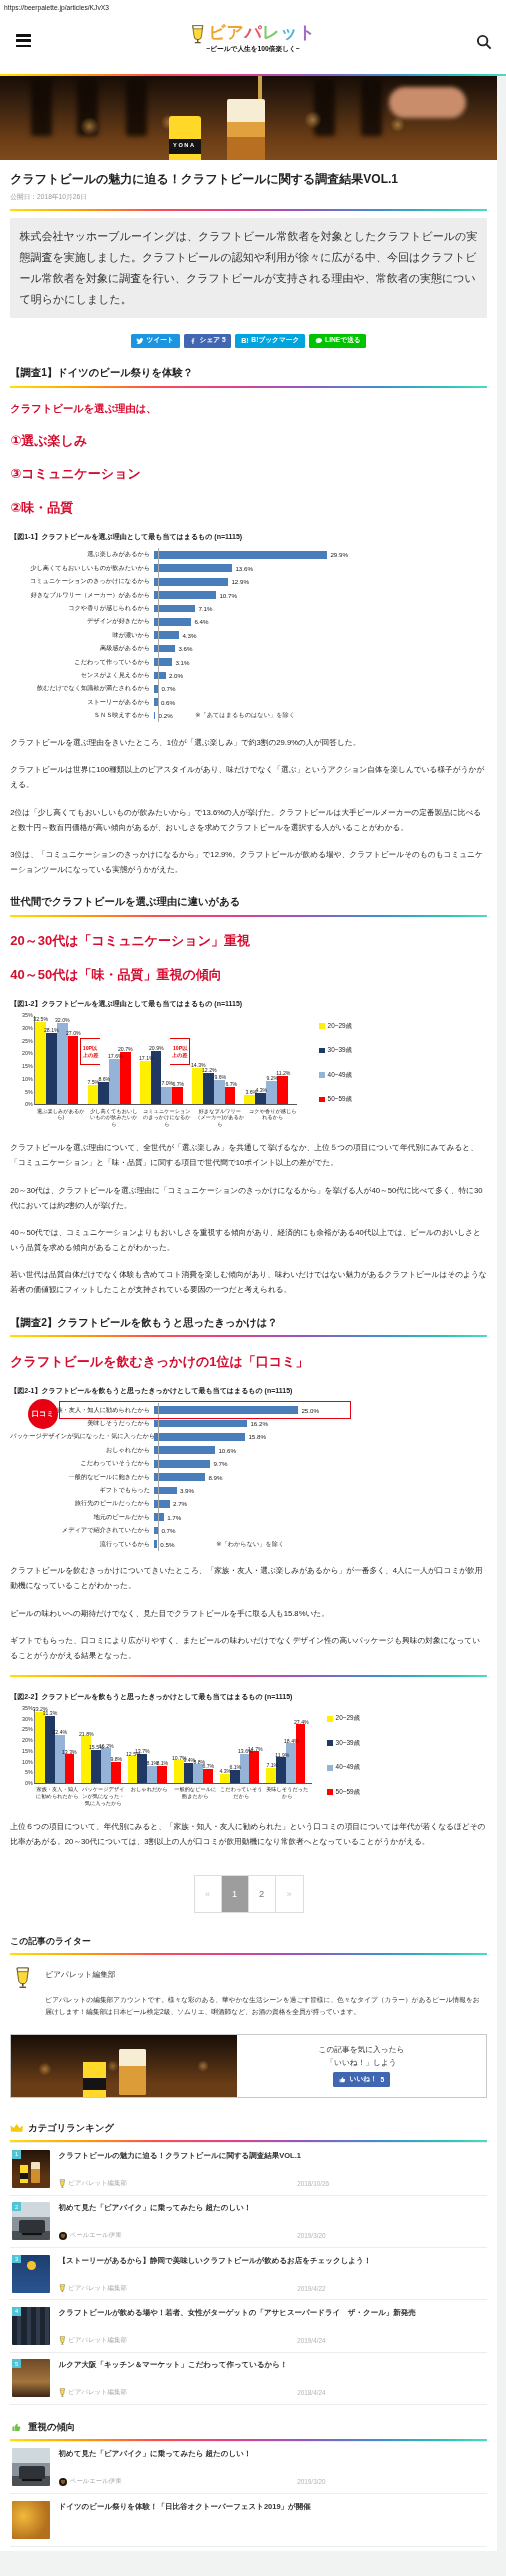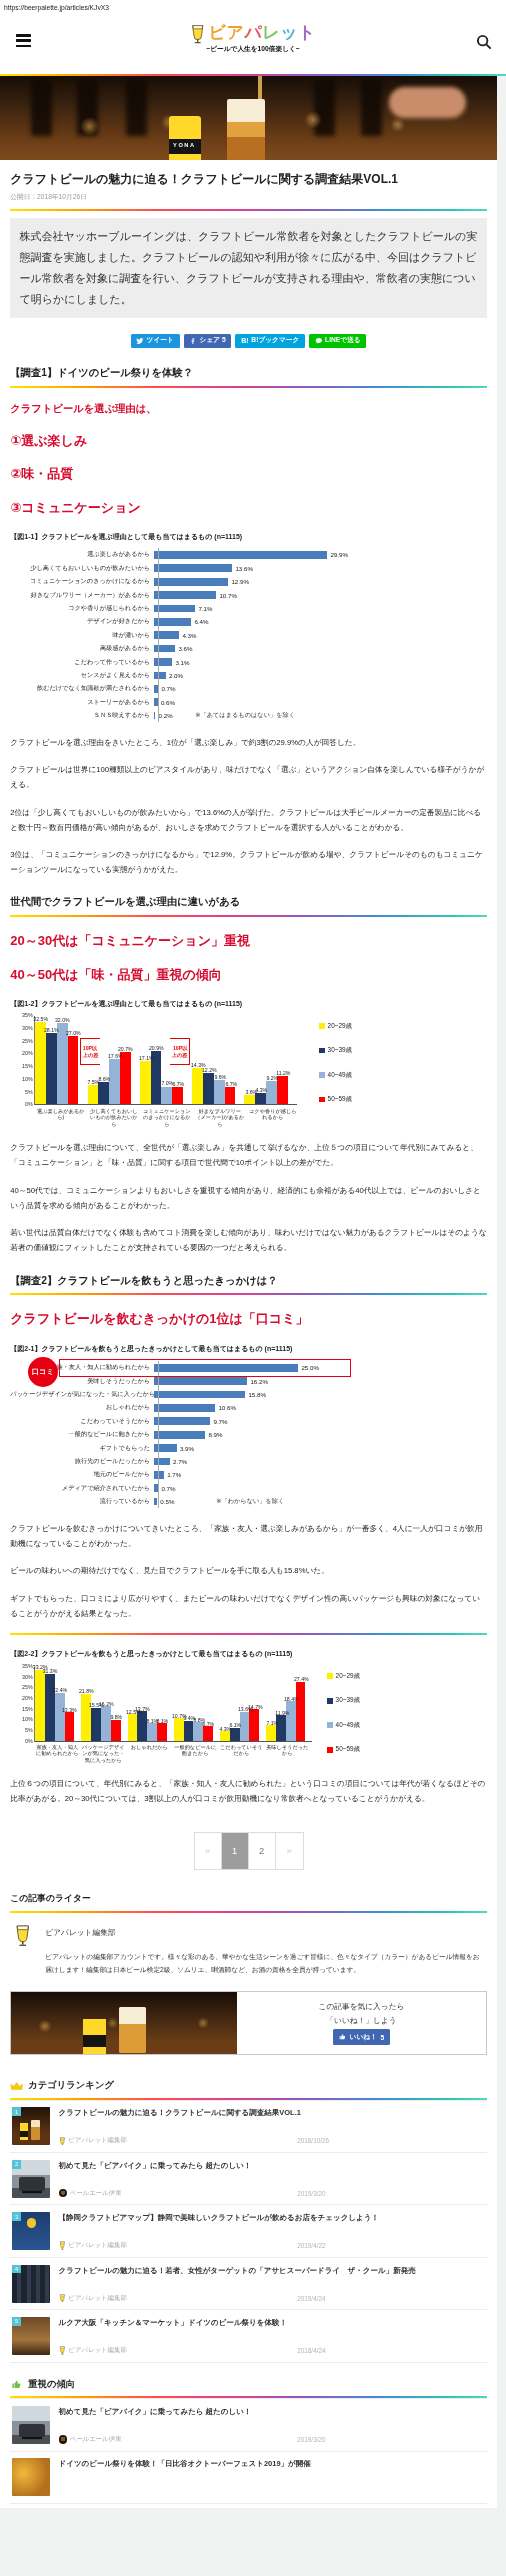--- a/index.html
+++ b/index.html
@@ -195,22 +195,22 @@
             </svg>
             <span>LINEで送る</span>
           </button>
         </div>
 
       <h2 class="sec">【調査1】ドイツのビール祭りを体験？</h2>
       <div class="rainbow thin"></div>
       <p class="red-lead">クラフトビールを選ぶ理由は、</p>
       <div id="reasons">
           <h3 class="red-big">①選ぶ楽しみ</h3>
+          <h3 class="red-big">③コミュニケーション</h3>
           <h3 class="red-big">②味・品質</h3>
-          <h3 class="red-big">③コミュニケーション</h3>
         </div>
 
       <div class="fig-cap">【図1-1】クラフトビールを選ぶ理由として最も当てはまるもの (n=1115)</div>
       <div class="hchart" id="chart1">
           <div class="hrow">
             <span class="hlabel">選ぶ楽しみがあるから</span>
             <div class="hbar" style="width: 173px; background: rgb(74, 126, 187);"></div>
             <span class="hval">29.9%</span>
           </div>
           <div class="hrow">
@@ -376,20 +376,21 @@
             </div>
             <div class="lg-item">
               <span class="lg-sw" style="background: rgb(255, 0, 0);"></span>
               <span>50~59歳</span>
             </div>
           </div>
         </div>
 
       <div>
           <p class="para">クラフトビールを選ぶ理由について、全世代が「選ぶ楽しみ」を共通して挙げるなか、上位５つの項目について年代別にみてみると、「コミュニケーション」と「味・品質」に関する項目で世代間で10ポイント以上の差がでた。</p>
+          <p class="para">20～30代は、クラフトビールを選ぶ理由に「コミュニケーションのきっかけになるから」を挙げる人が40～50代に比べて多く、特に30代においては約2割の人が挙げた。</p>
           <p class="para">40～50代では、コミュニケーションよりもおいしさを重視する傾向があり、経済的にも余裕がある40代以上では、ビールのおいしさという品質を求める傾向があることがわかった。</p>
           <p class="para">若い世代は品質自体だけでなく体験も含めてコト消費を楽しむ傾向があり、味わいだけではない魅力があるクラフトビールはそのような若者の価値観にフィットしたことが支持されている要因の一つだと考えられる。</p>
         </div>
 
       <h2 class="sec">【調査2】クラフトビールを飲もうと思ったきっかけは？</h2>
       <div class="rainbow thin"></div>
       <p class="red-big">クラフトビールを飲むきっかけの1位は「口コミ」</p>
 
       <div class="fig-cap">【図2-1】クラフトビールを飲もうと思ったきっかけとして最も当てはまるもの (n=1115)</div>
       <div class="hchart" id="chart3" style="margin-top:7.2px">
@@ -651,21 +652,21 @@
                 </span>
                 <span class="art-date">2019/3/20</span>
               </div>
             </div>
           </div>
           <div class="art-item">
             <a class="thumb t-r3">
               <span class="rank">3</span>
             </a>
             <div class="art-body">
-              <div class="art-title">【静岡クラフトビアマップ】静岡で美味しいクラフトビールが飲めるお店をチェックしよう！</div>
+              <div class="art-title">【ストーリーがあるから】静岡で美味しいクラフトビールが飲めるお店をチェックしよう！</div>
               <div class="art-meta">
                 <span class="meta-author">
                   <span>
                     <svg class="beer-svg" width="6.2" height="8" viewBox="0 0 24 30">
                       <path d="M4 2h16l-2.2 16a5.8 5.8 0 0 1-11.6 0L4 2z" fill="#ffd937" stroke="#5a4a1a" stroke-width="1.2"></path>
                       <path d="M4.5 2h15l-.7 5H5.2z" fill="#fffbe8" stroke="#5a4a1a" stroke-width="1"></path>
                       <rect x="11" y="23" width="2" height="4.5" fill="#5a4a1a"></rect>
                       <rect x="7.5" y="27.5" width="9" height="1.8" fill="#5a4a1a"></rect>
                     </svg>
                   </span>
@@ -673,21 +674,21 @@
                 </span>
                 <span class="art-date">2019/4/22</span>
               </div>
             </div>
           </div>
           <div class="art-item">
             <a class="thumb t-r4">
               <span class="rank">4</span>
             </a>
             <div class="art-body">
-              <div class="art-title">クラフトビールの魅力に迫る！若者、女性がターゲットの「アサヒスーパードライ　ザ・クール」新発売</div>
+              <div class="art-title">クラフトビールが飲める場や！若者、女性がターゲットの「アサヒスーパードライ　ザ・クール」新発売</div>
               <div class="art-meta">
                 <span class="meta-author">
                   <span>
                     <svg class="beer-svg" width="6.2" height="8" viewBox="0 0 24 30">
                       <path d="M4 2h16l-2.2 16a5.8 5.8 0 0 1-11.6 0L4 2z" fill="#ffd937" stroke="#5a4a1a" stroke-width="1.2"></path>
                       <path d="M4.5 2h15l-.7 5H5.2z" fill="#fffbe8" stroke="#5a4a1a" stroke-width="1"></path>
                       <rect x="11" y="23" width="2" height="4.5" fill="#5a4a1a"></rect>
                       <rect x="7.5" y="27.5" width="9" height="1.8" fill="#5a4a1a"></rect>
                     </svg>
                   </span>
@@ -695,21 +696,21 @@
                 </span>
                 <span class="art-date">2019/4/24</span>
               </div>
             </div>
           </div>
           <div class="art-item">
             <a class="thumb t-r5">
               <span class="rank">5</span>
             </a>
             <div class="art-body">
-              <div class="art-title">ルクア大阪「キッチン＆マーケット」ドイツのビール祭りを体験！</div>
+              <div class="art-title">ルクア大阪「キッチン＆マーケット」こだわって作っているから！</div>
               <div class="art-meta">
                 <span class="meta-author">
                   <span>
                     <svg class="beer-svg" width="6.2" height="8" viewBox="0 0 24 30">
                       <path d="M4 2h16l-2.2 16a5.8 5.8 0 0 1-11.6 0L4 2z" fill="#ffd937" stroke="#5a4a1a" stroke-width="1.2"></path>
                       <path d="M4.5 2h15l-.7 5H5.2z" fill="#fffbe8" stroke="#5a4a1a" stroke-width="1"></path>
                       <rect x="11" y="23" width="2" height="4.5" fill="#5a4a1a"></rect>
                       <rect x="7.5" y="27.5" width="9" height="1.8" fill="#5a4a1a"></rect>
                     </svg>
                   </span>

